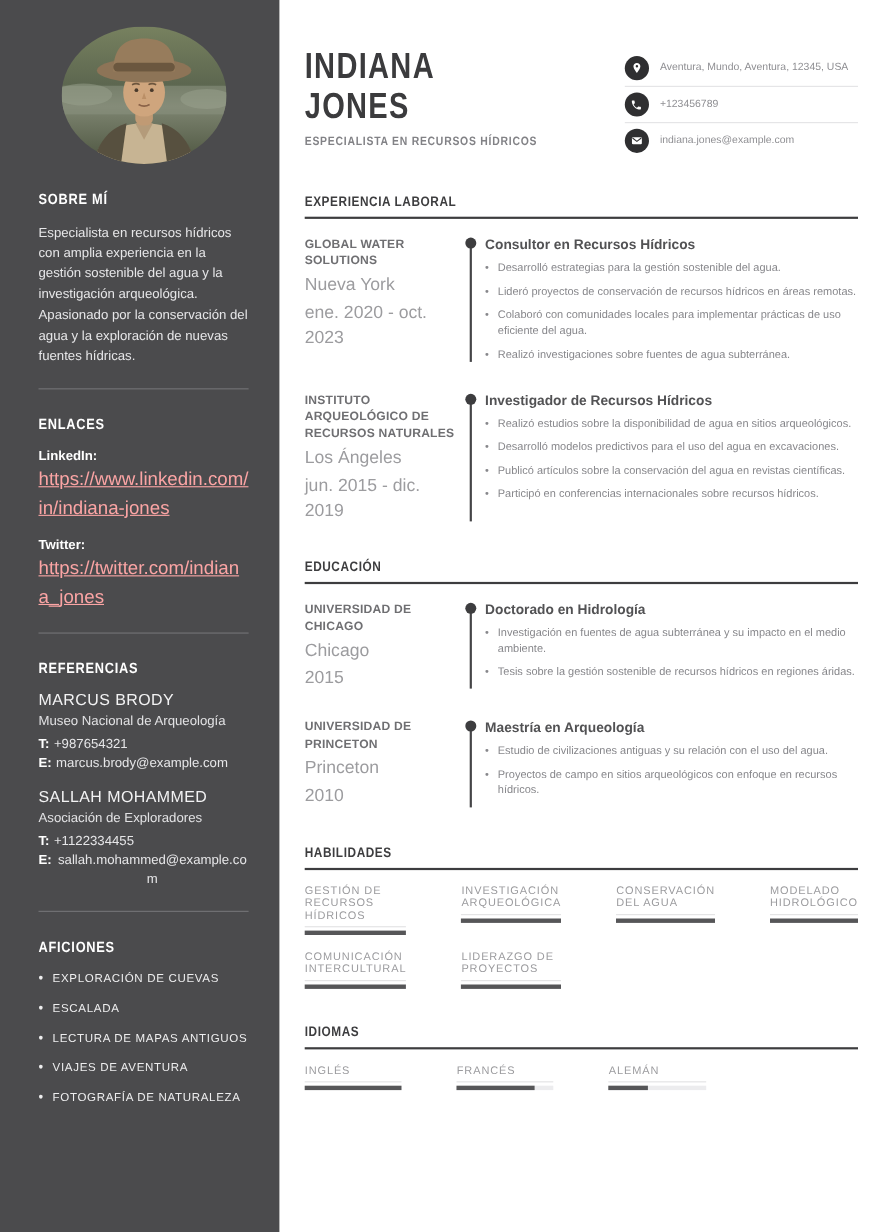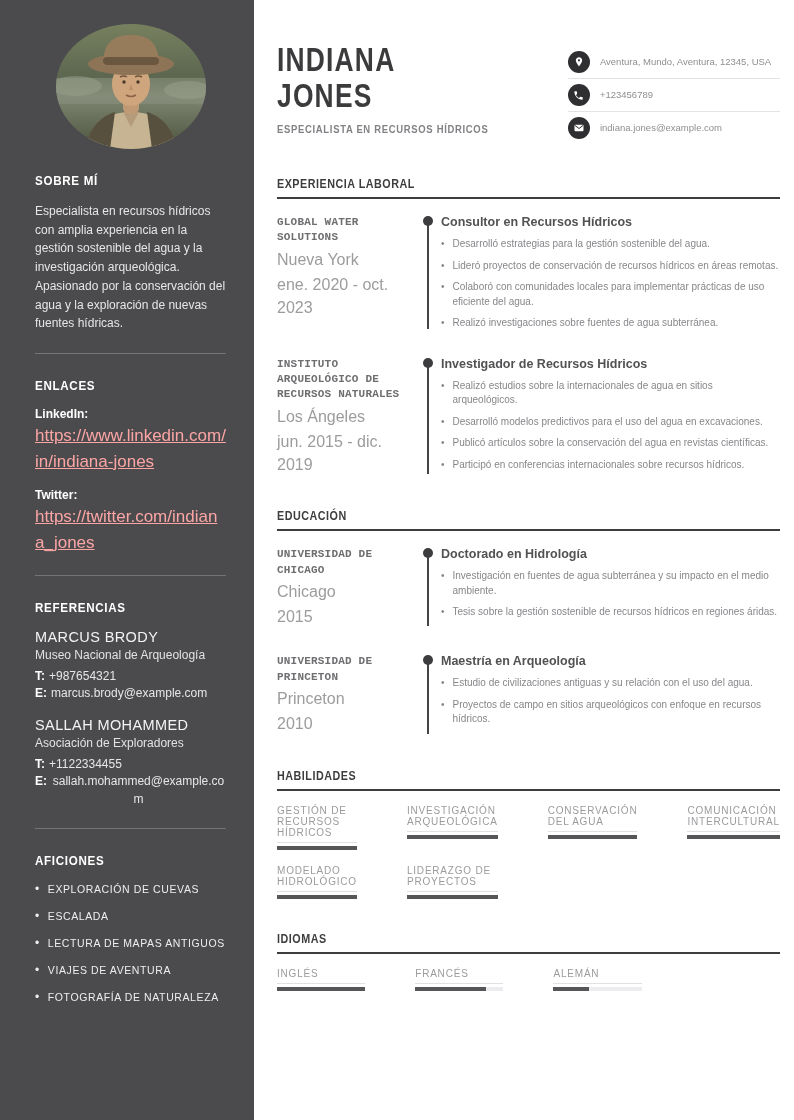--- a/index.html
+++ b/index.html
@@ -56,21 +56,21 @@
   .cicon { width: 22px; height: 22px; border-radius: 50%; background: #2f2f31; flex: 0 0 22px;
            display: flex; align-items: center; justify-content: center; }
   .ctext { font-size: 9.5px; color: #8f8f93; line-height: 1.5; }
 
   .section { margin-top: 30px; }
   .sec-header { border-bottom: 2px solid #3d3d3f; padding-bottom: 5px; }
   .sec-header .cond { font-size: 12.5px; font-weight: bold; color: #3d3d3f; letter-spacing: 0.6px; }
 
   .entry { display: grid; grid-template-columns: 138px 26px 1fr; margin-top: 16px; }
   .entry + .entry { margin-top: 26px; }
-  .company { font-size: 11px; font-weight: bold; color: #6f6f72; line-height: 1.4; letter-spacing: 0.2px; font-family: Liberation Mono, monospace; }
+  .company { font-size: 11px; font-weight: bold; color: #6f6f72; line-height: 1.4; letter-spacing: 0.2px; }
   .e-meta { font-size: 16px; color: #9c9c9f; line-height: 1.45; margin-top: 2px; }
   .timeline { position: relative; }
   .timeline::before { content: ""; position: absolute; left: 50%; transform: translateX(-50%);
                       top: 9px; bottom: 2px; width: 2px; background: #454547; }
   .timeline::after { content: ""; position: absolute; left: 50%; transform: translateX(-50%);
                      top: 1px; width: 10px; height: 10px; border-radius: 50%; background: #3d3d3f; }
   .role { font-size: 12.5px; font-weight: bold; color: #525254; margin: 0 0 8px 0; }
   .blt { display: flex; font-size: 10px; color: #87878b; line-height: 1.45; margin-top: 7px; }
   .blt::before { content: "•"; margin-right: 8px; flex: 0 0 auto; }
 
@@ -237,21 +237,21 @@
 
       <div class="entry">
         <div>
           <div class="company">INSTITUTO ARQUEOLÓGICO DE RECURSOS NATURALES</div>
           <div class="e-meta">Los Ángeles</div>
           <div class="e-meta">jun. 2015 - dic. 2019</div>
         </div>
         <div class="timeline"></div>
         <div>
           <h3 class="role">Investigador de Recursos Hídricos</h3>
-          <div class="blt">Realizó estudios sobre la internacionales de agua en sitios arqueológicos.</div>
+          <div class="blt">Realizó estudios sobre la disponibilidad de agua en sitios arqueológicos.</div>
           <div class="blt">Desarrolló modelos predictivos para el uso del agua en excavaciones.</div>
           <div class="blt">Publicó artículos sobre la conservación del agua en revistas científicas.</div>
           <div class="blt">Participó en conferencias internacionales sobre recursos hídricos.</div>
         </div>
       </div>
     </section>
 
     <section class="section">
       <div class="sec-header"><span class="cond">EDUCACIÓN</span></div>
 
@@ -299,27 +299,27 @@
               <div class="skill-fill" style="width: 100%;"></div>
             </div>
         </div>
         <div>
           <div class="skill-label">CONSERVACIÓN DEL AGUA</div>
           <div class="skill-bar">
               <div class="skill-fill" style="width: 100%;"></div>
             </div>
         </div>
         <div>
+          <div class="skill-label">MODELADO HIDROLÓGICO</div>
+          <div class="skill-bar">
+              <div class="skill-fill" style="width: 100%;"></div>
+            </div>
+        </div>
+        <div>
           <div class="skill-label">COMUNICACIÓN INTERCULTURAL</div>
-          <div class="skill-bar">
-              <div class="skill-fill" style="width: 100%;"></div>
-            </div>
-        </div>
-        <div>
-          <div class="skill-label">MODELADO HIDROLÓGICO</div>
           <div class="skill-bar">
               <div class="skill-fill" style="width: 100%;"></div>
             </div>
         </div>
         <div>
           <div class="skill-label">LIDERAZGO DE PROYECTOS</div>
           <div class="skill-bar">
               <div class="skill-fill" style="width: 100%;"></div>
             </div>
         </div>

